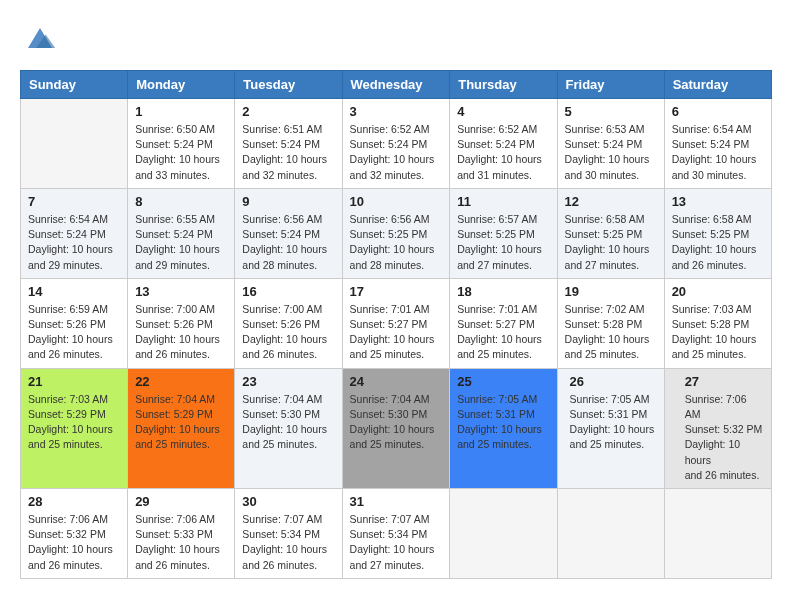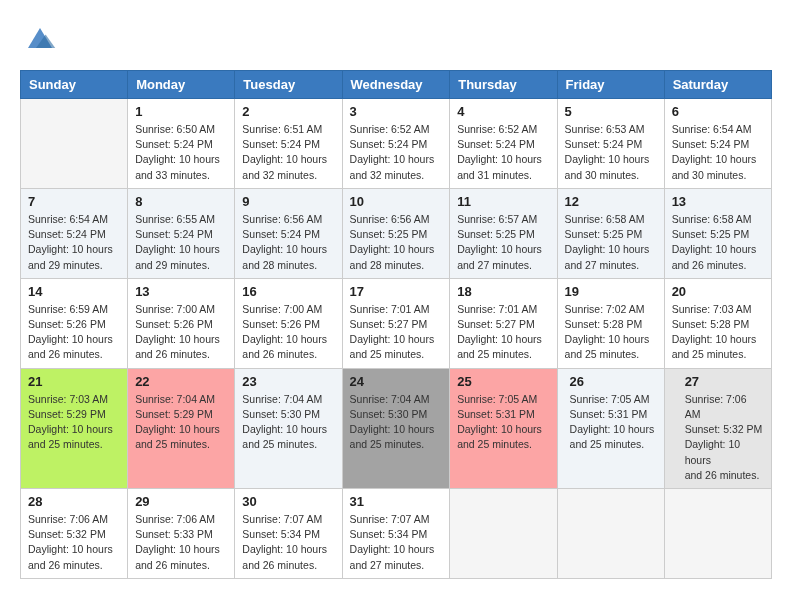--- a/index.html
+++ b/index.html
@@ -267,42 +267,42 @@
         </td>
       </tr>
       <tr>
         <td style="background: #bef264;">
           <div class="day-number">21</div>
           <div class="day-info" style="white-space: pre-line;">Sunrise: 7:03 AM
 Sunset: 5:29 PM
 Daylight: 10 hours
 and 25 minutes.</div>
         </td>
-        <td style="background: #fca5a5;">
+        <td style="background: #f97316;">
           <div class="day-number">22</div>
           <div class="day-info" style="white-space: pre-line;">Sunrise: 7:04 AM
 Sunset: 5:29 PM
 Daylight: 10 hours
 and 25 minutes.</div>
         </td>
         <td style="background: rgb(240, 244, 248);">
           <div class="day-number">23</div>
           <div class="day-info" style="white-space: pre-line;">Sunrise: 7:04 AM
 Sunset: 5:30 PM
 Daylight: 10 hours
 and 25 minutes.</div>
         </td>
         <td style="background: #a3a3a3;">
           <div class="day-number">24</div>
           <div class="day-info" style="white-space: pre-line;">Sunrise: 7:04 AM
 Sunset: 5:30 PM
 Daylight: 10 hours
 and 25 minutes.</div>
         </td>
-        <td style="background: #fca5a5;">
+        <td style="background: #3b82f6;">
           <div class="day-number">25</div>
           <div class="day-info" style="white-space: pre-line;">Sunrise: 7:05 AM
 Sunset: 5:31 PM
 Daylight: 10 hours
 and 25 minutes.</div>
         </td>
         <td style="background: rgb(240, 244, 248); padding-left: 12px;">
           <div class="day-number">26</div>
           <div class="day-info" style="white-space: pre-line;">Sunrise: 7:05 AM
 Sunset: 5:31 PM

